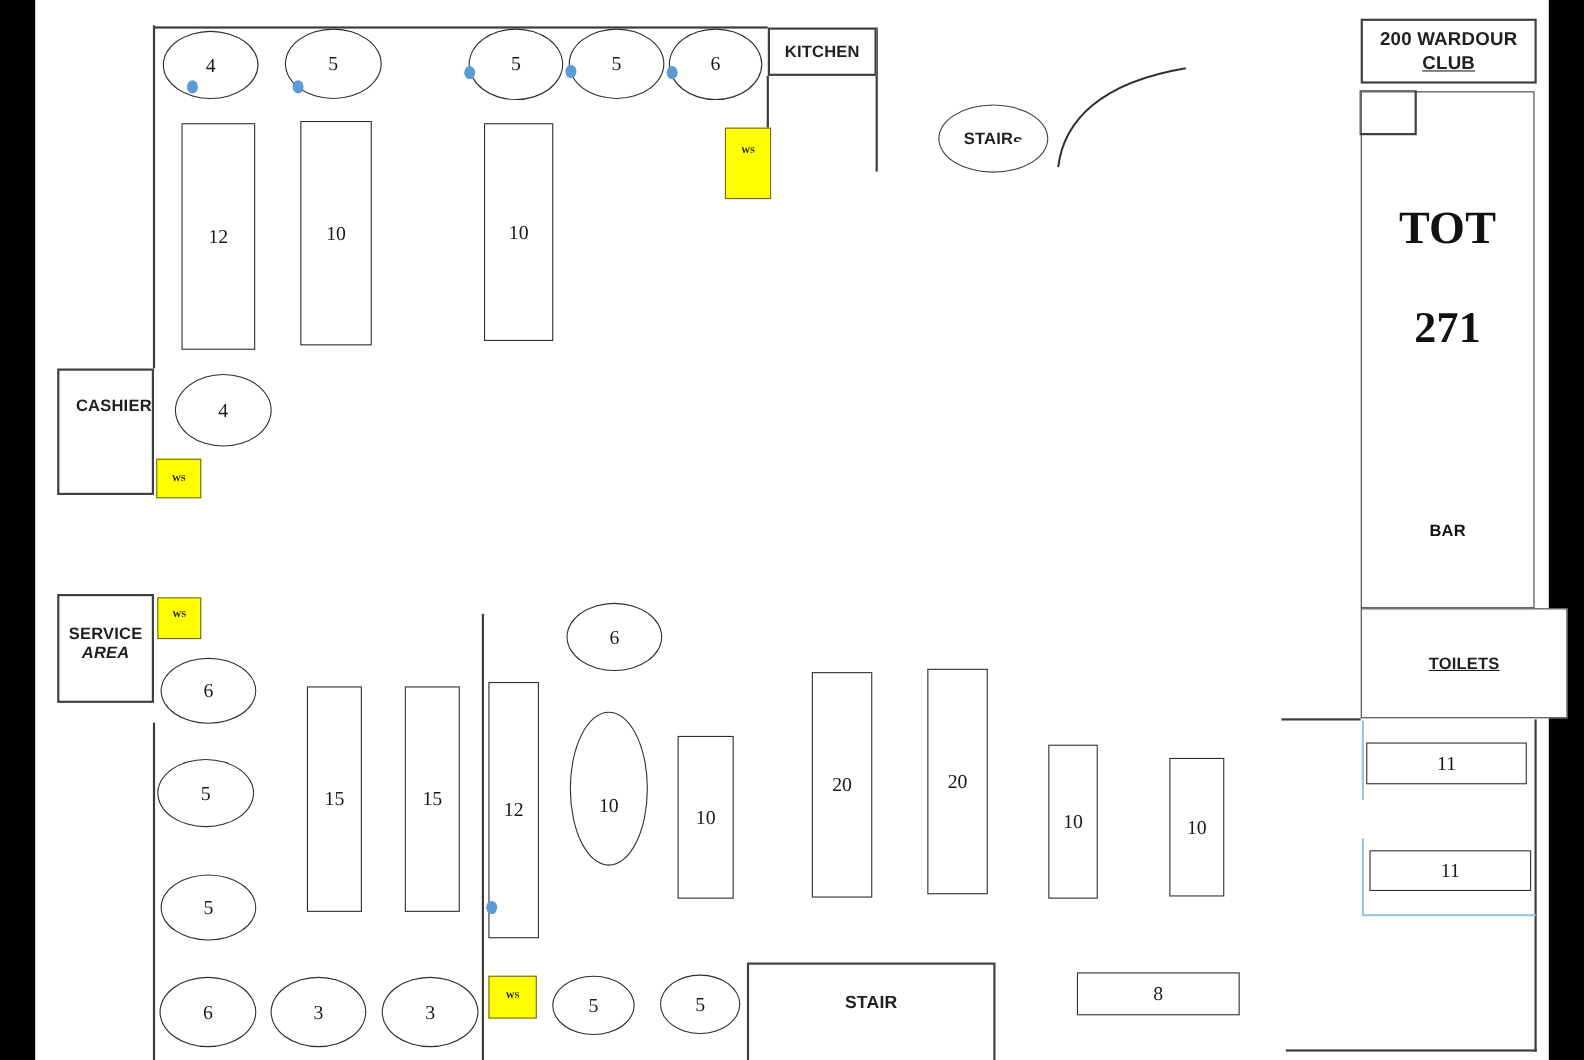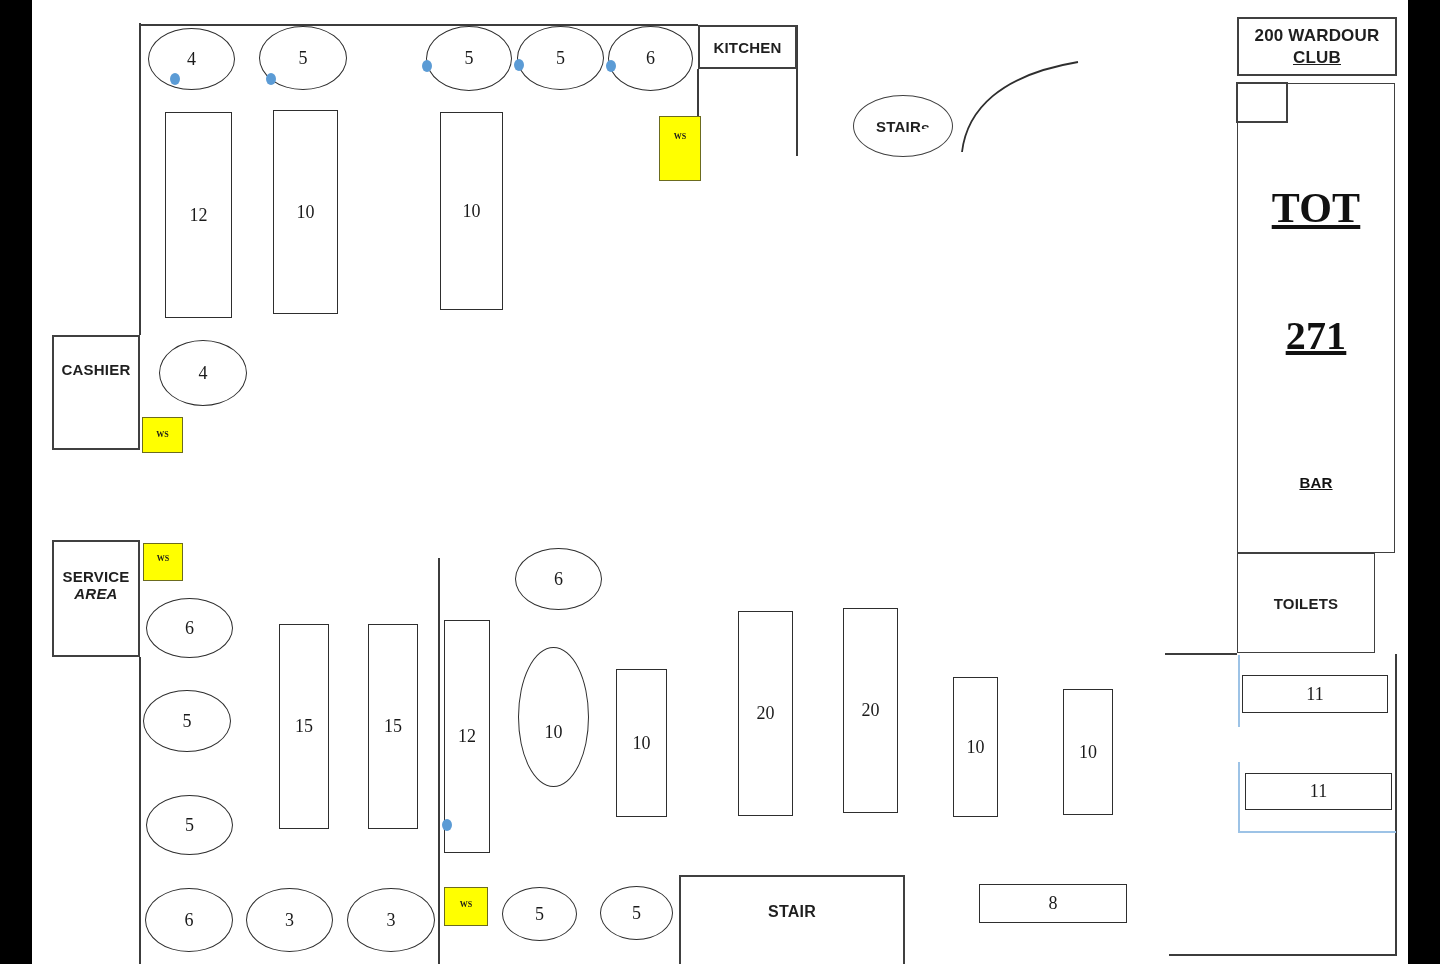--- a/index.html
+++ b/index.html
@@ -17,21 +17,21 @@
   .room{position:absolute;border:2px solid #404040;background:#fff;box-sizing:border-box;
         display:flex;align-items:center;justify-content:center;text-align:center;
         font-weight:600;font-size:15px;color:#1f1f1f;letter-spacing:.2px;}
   .ws{position:absolute;background:#FFFF00;border:1.6px solid #6b6b1f;box-sizing:border-box;
       font-family:"Liberation Serif",serif;font-variant:small-caps;font-weight:600;
       font-size:12px;color:#1a1a1a;display:flex;justify-content:center;}
   .dot{position:absolute;width:10px;height:12px;border-radius:50%;background:#5B9BD5;}
   .stairtxt{display:flex;flex-direction:row;align-items:center;line-height:17px;}
   .cliprow{display:block;height:6px;overflow:hidden;font-size:13px;line-height:13px;}
   .rightcol-label{position:absolute;left:0;width:100%;text-align:center;
-        font-family:"Liberation Serif",serif;color:#111;text-decoration:underline;}
+        font-family:"Liberation Serif",serif;color:#111;}
 </style>
 </head>
 <body>
 
 <div id="canvas">
 
   <div class="bar" style="left:0;"></div>
   <div class="bar" style="left:1408px;"></div>
 
   <div class="wall" style="left:140px;top:24px;width:558px;height:2px;"></div>
@@ -49,25 +49,25 @@
   <div class="blueline" style="left:1238px;top:831px;width:158px;height:2px;"></div>
 
   <svg style="position:absolute;left:955px;top:55px;" width="130" height="105">
     <path d="M 7 97 C 12 55 45 20 123 7" stroke="#2e2e2e" stroke-width="1.8" fill="none"></path>
   </svg>
 
   <div class="room" style="left:698px;top:25px;width:99px;height:44px;">
     <span>KITCHEN</span>
   </div>
 
-  <div class="room" style="left:52px;top:335px;width:88px;height:115px;align-items:flex-start;padding-top:24px;">
+  <div class="room" style="left:52px;top:335px;width:88px;height:115px;align-items:flex-start;padding-top:24px;justify-content:flex-end;">
     <span>CASHIER</span>
   </div>
 
-  <div class="room" style="left:52px;top:540px;width:88px;height:117px;align-items:flex-start;padding-top:26px;">
+  <div class="room" style="left:52px;top:540px;width:88px;height:99px;align-items:flex-start;padding-top:26px;">
     <span>
       <span style="display:block;">SERVICE</span>
       <span style="display:block;font-style:italic;">AREA</span>
     </span>
   </div>
 
   <div class="room" style="left:679px;top:875px;width:226px;height:100px;align-items:flex-start;padding-top:26px;font-size:16px;">
     <span>STAIR</span>
   </div>
 
@@ -81,25 +81,25 @@
   <div class="room" style="left:1237px;top:17px;width:160px;height:59px;font-weight:700;font-size:17px;line-height:22px;">
     <span>
       <span style="display:block;">200 WARDOUR</span>
       <span style="display:block;text-decoration:underline;">CLUB</span>
     </span>
   </div>
 
   <div class="room" style="left:1237px;top:83px;width:158px;height:470px;border-width:1.7px;">
     <div style="position:absolute;left:-1.7px;top:-1.7px;width:49px;height:38px;border-right:2px solid #404040;border-bottom:2px solid #404040;border-left:1.7px solid #404040;border-top:1.7px solid #404040;"></div>
     <span class="rightcol-label" style="top:100px;font-size:42px;">TOT</span>
-    <span class="rightcol-label" style="top:190px;font-size:40px;margin-top:38px;">271</span>
+    <span class="rightcol-label" style="top:190px;font-size:40px;">271</span>
     <span class="rightcol-label" style="top:390px;font-size:15px;font-family:'Liberation Sans',sans-serif;font-weight:600;">BAR</span>
   </div>
 
-  <div class="room" style="left:1237px;top:553px;width:138px;height:100px;border-width:1.7px;">
+  <div class="room" style="left:1237px;top:553px;width:188px;height:100px;border-width:1.7px;text-decoration:underline;">
     <span>TOILETS</span>
   </div>
 
   <div class="ws" style="left:659px;top:116px;width:42px;height:65px;padding-top:11px;">
     <span>ws</span>
     </div>
   <div class="ws" style="left:142px;top:417px;width:41px;height:36px;padding-top:8px;">
     <span>ws</span>
     </div>
   <div class="ws" style="left:143px;top:543px;width:40px;height:38px;padding-top:6px;">

